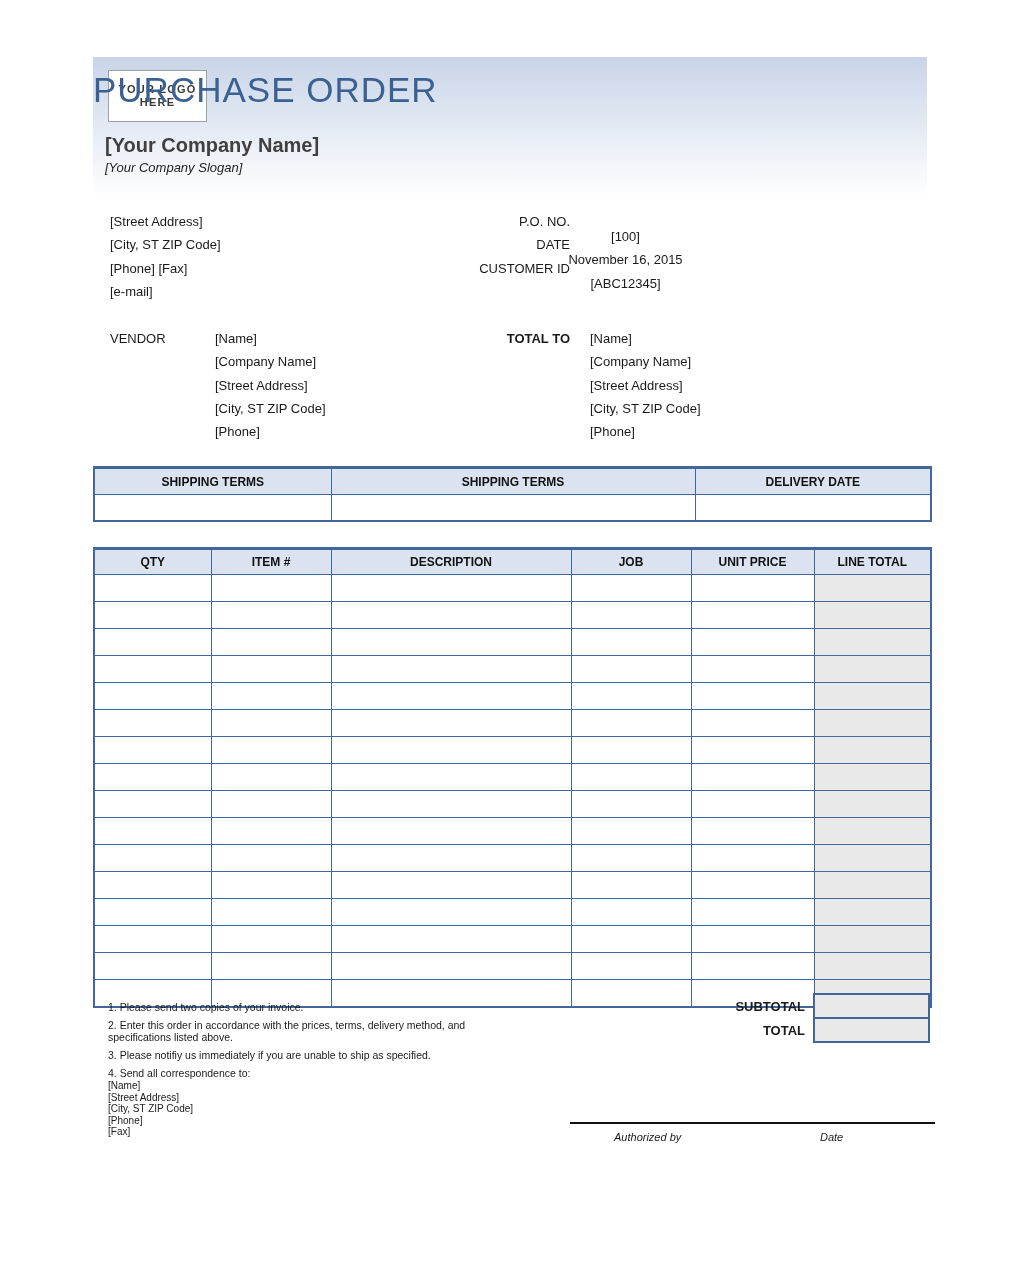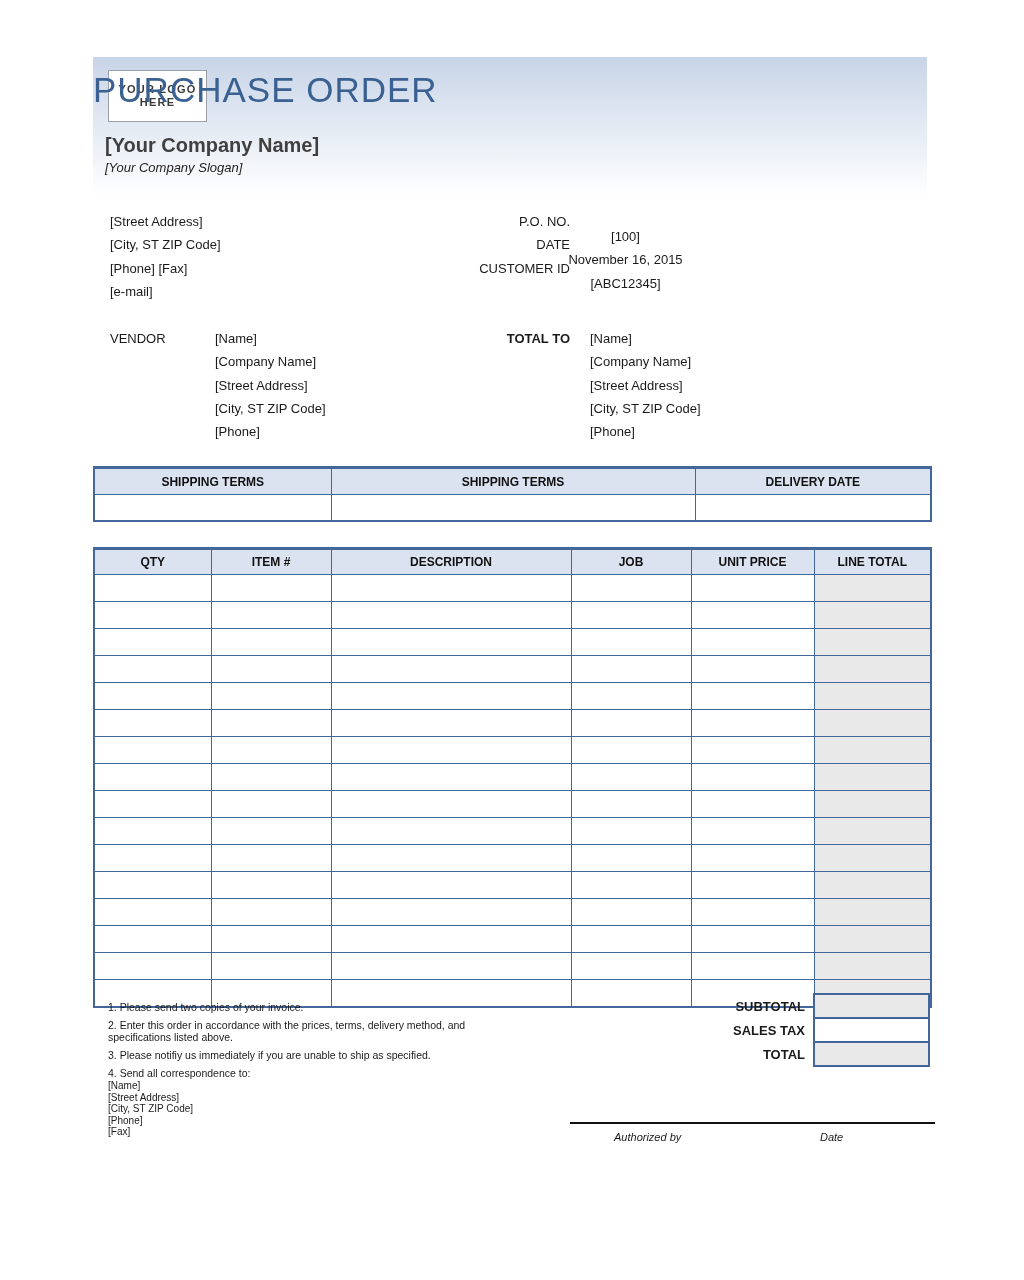--- a/index.html
+++ b/index.html
@@ -293,24 +293,20 @@
         </tr>
       </tbody>
     </table>
 
   <div class="totals" id="totals">
       <div class="total-row">
         <div class="total-lbl">SUBTOTAL</div>
         <div class="total-box"></div>
       </div>
       <div class="total-row">
-        <div class="total-lbl">SALES TAX</div>
-        <div class="total-box white"></div>
-      </div>
-      <div class="total-row">
         <div class="total-lbl">TOTAL</div>
         <div class="total-box"></div>
       </div>
     </div>
 
   <div class="notes" id="notes">
       <div>1.  Please send two copies of your invoice.</div>
       <div>2.  Enter this order in accordance with the prices, terms, delivery method, and specifications listed above.</div>
       <div>3.  Please notifiy us immediately if you are unable to ship as specified.</div>
       <div>4.  Send all correspondence to:</div>

